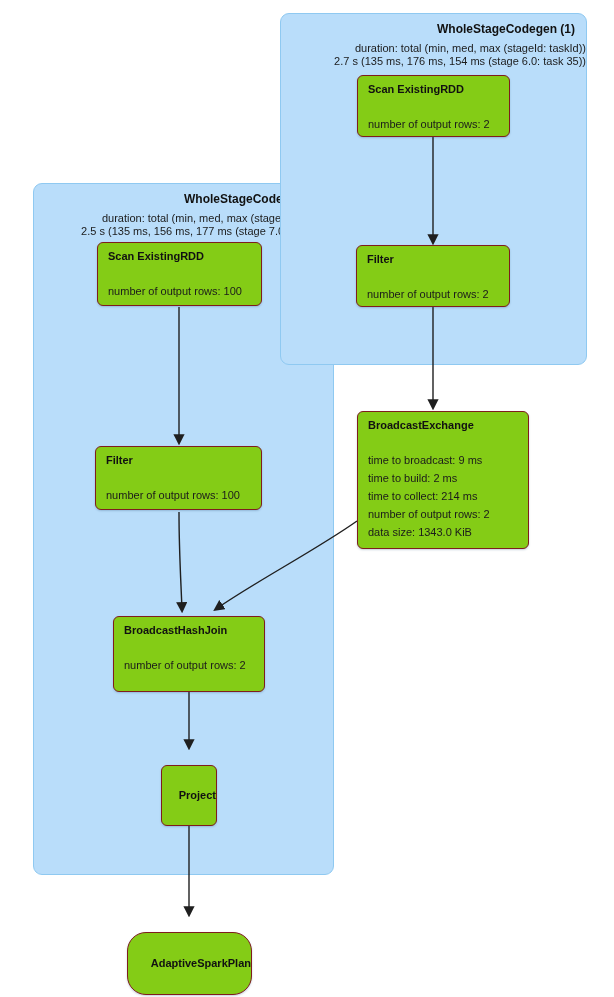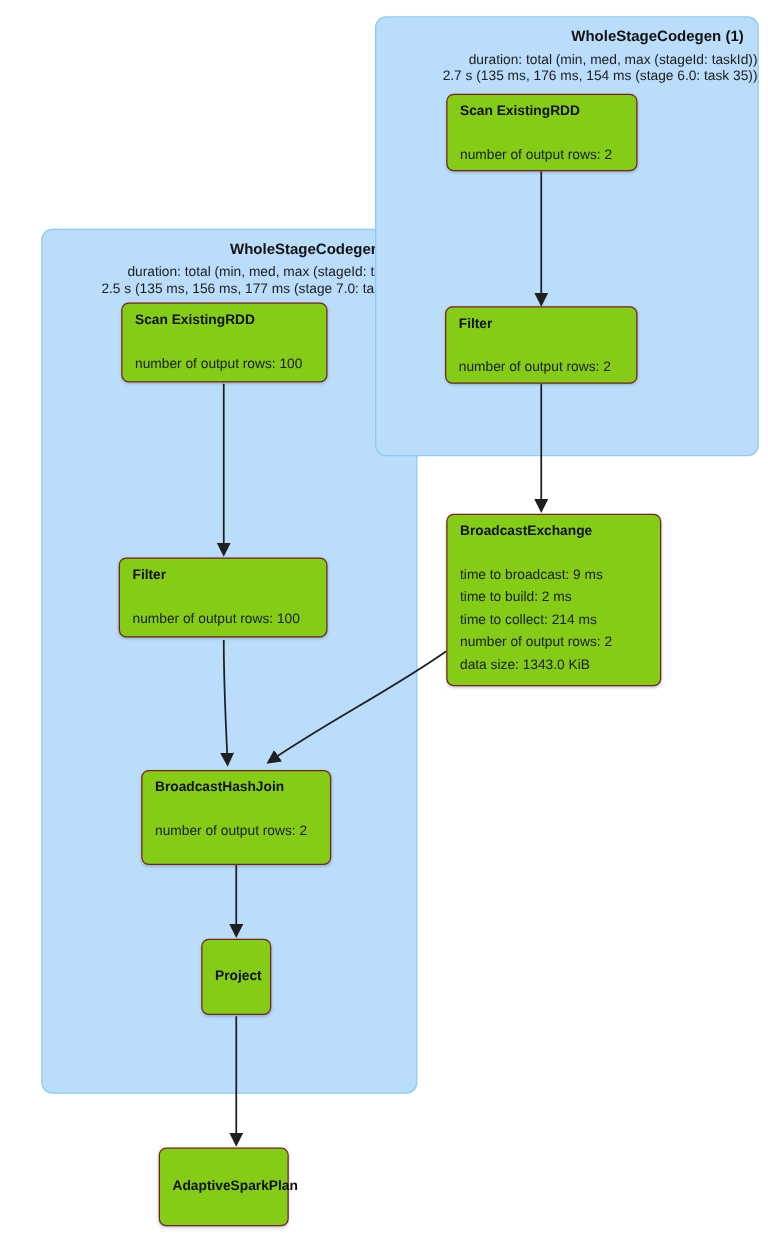--- a/index.html
+++ b/index.html
@@ -5,38 +5,38 @@
   html,body{margin:0;padding:0;background:#ffffff;}
   .canvas{
     position:relative;width:614px;height:997px;background:#ffffff;
     font-family:"Liberation Sans",sans-serif;color:#1b1b1b;overflow:hidden;
   }
   .cluster{
     position:absolute;background:#b9ddfa;border:1px solid #8fc9f1;
     border-radius:9px;box-sizing:border-box;
   }
   .cluster-left{left:33px;top:183px;width:301px;height:692px;z-index:1;}
-  .cluster-right{left:300px;top:13px;width:307px;height:352px;z-index:2;}
+  .cluster-right{left:280px;top:13px;width:307px;height:352px;z-index:2;}
   .cluster-title{
     font-weight:bold;font-size:12px;line-height:14px;text-align:right;
     padding:8px 11px 0 0;white-space:nowrap;color:#111;
   }
   .cluster-duration{
     font-size:11px;line-height:13px;text-align:right;margin-top:6px;
     white-space:nowrap;color:#1b1b1b;
   }
   .cluster-right .cluster-duration{padding-left:16px;}
   .node{
     position:absolute;z-index:4;background:#84cc16;border:1px solid #7f1d1d;
     border-radius:6px;box-sizing:border-box;padding:7px 10px;
     font-size:11px;box-shadow:0 1px 2px rgba(50,90,130,.28);
   }
   .node-title{font-weight:bold;font-size:11px;line-height:13px;color:#111;white-space:nowrap;}
   .node-metrics{margin-top:19px;line-height:18px;white-space:nowrap;color:#1b1b1b;}
-  .node.centered{display:flex;align-items:center;justify-content:flex-start;padding:10px;}
+  .node.centered{display:flex;align-items:center;justify-content:flex-end;padding:0;margin-top:14px;}
   .node.centered .node-title{white-space:nowrap;}
   svg.edges{position:absolute;left:0;top:0;z-index:3;pointer-events:none;}
 </style>
 </head>
 <body>
 
 <div class="canvas">
 
   <div class="cluster cluster-left">
     <div class="cluster-title">WholeStageCodegen (2)</div>
@@ -112,17 +112,17 @@
     <div class="node-title">BroadcastHashJoin</div>
     <div class="node-metrics">
       <div>number of output rows: 2</div>
     </div>
   </div>
 
   <div class="node centered" style="left:161px;top:751px;width:56px;height:61px;">
     <div class="node-title">Project</div>
   </div>
 
-  <div class="node centered" style="left:127px;top:918px;width:104px;height:63px;">
+  <div class="node centered" style="left:127px;top:918px;width:125px;height:63px;border-radius:19px;">
     <div class="node-title">AdaptiveSparkPlan</div>
   </div>
 
 </div>
 
 </body></html>

